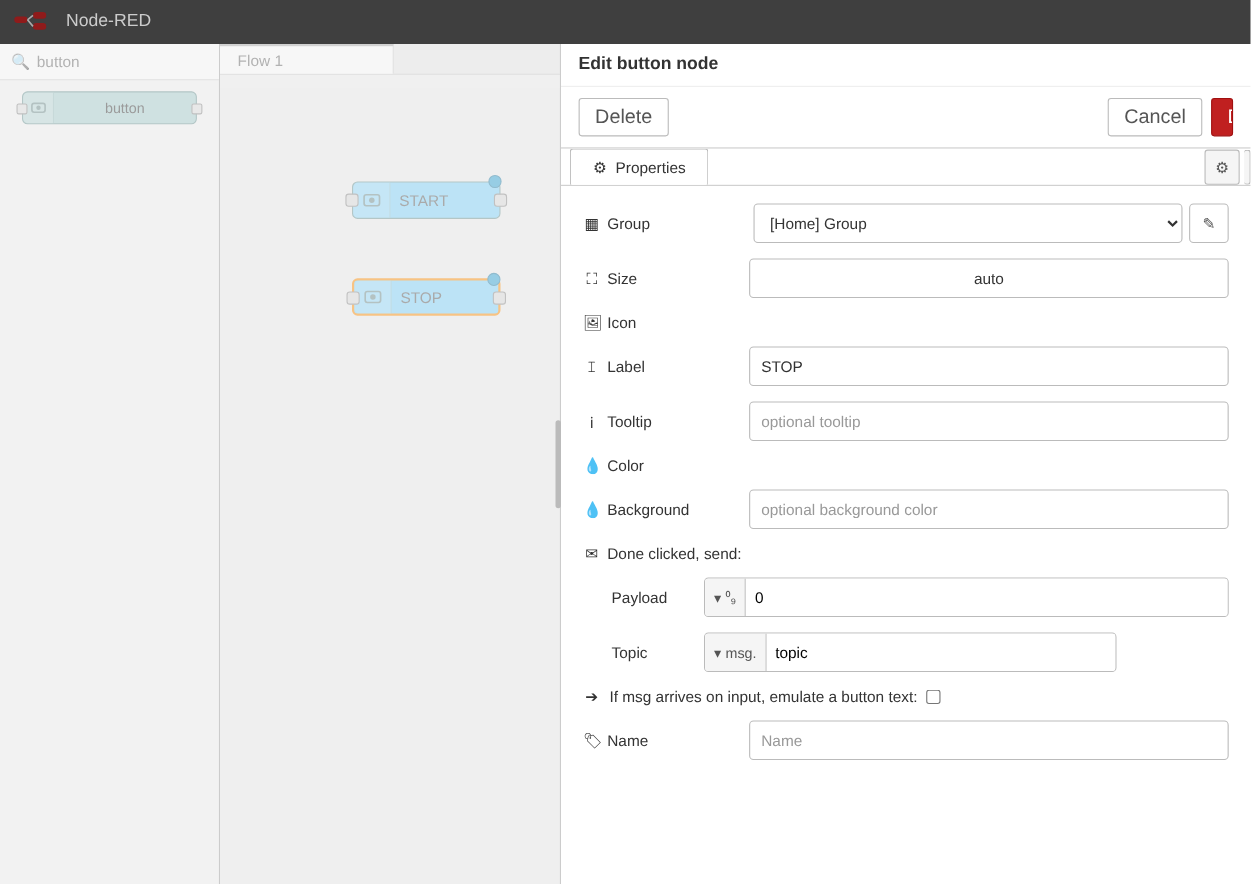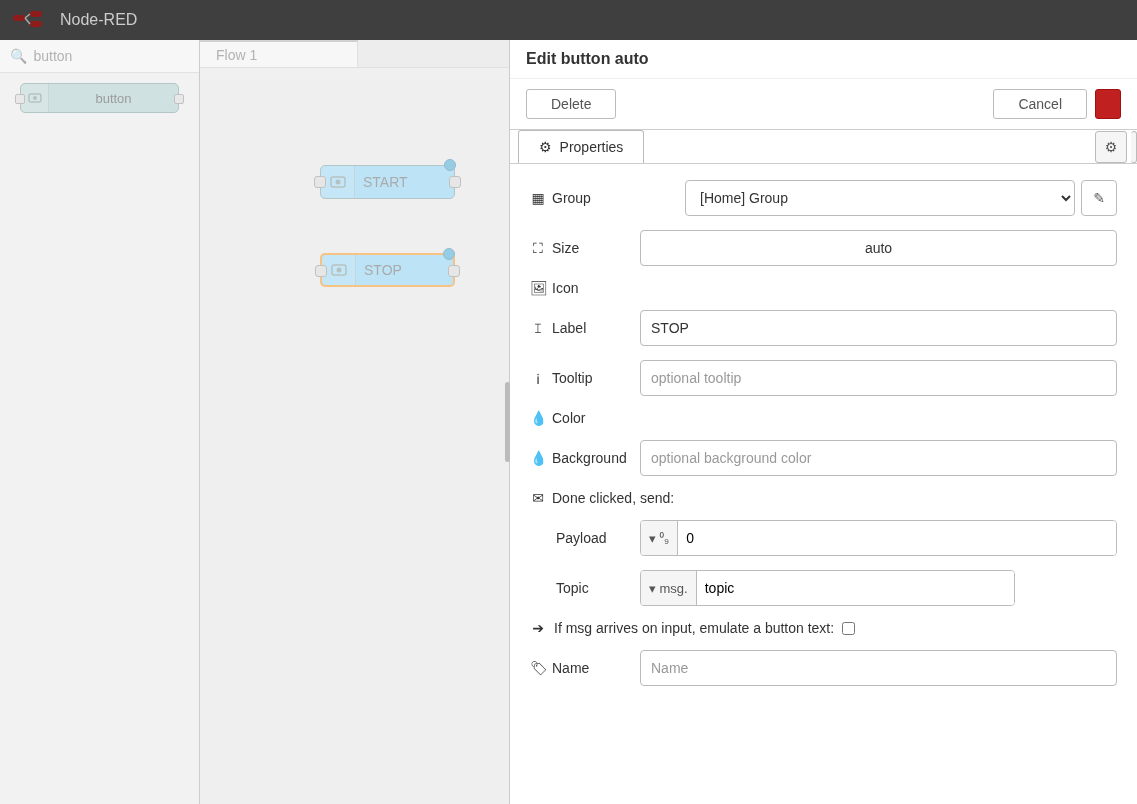--- a/index.html
+++ b/index.html
@@ -28,33 +28,33 @@
   .flow-node .icon-box { width: 34px; height: 100%; background: rgba(255,255,255,0.15); border-right: 1px solid #8fb8b8; display: flex; align-items: center; justify-content: center; border-radius: 5px 0 0 5px;}
   .flow-node .label { flex: 1; padding: 0 8px; }
   .flow-node .port { width: 12px; height: 12px; background: #d9d9d9; border: 1px solid #888; border-radius: 3px; position: absolute; }
   .flow-node .port.left { left: -7px; top: 10px; }
   .flow-node .port.right { right: -7px; top: 10px; }
   .flow-node .dot { width: 12px; height: 12px; background: #2aa3d6; border: 1px solid #1e7aa3; border-radius: 50%; position: absolute; top: -7px; right: -2px; }
   .editor { width: 628px; border-left: 1px solid #ccc; background: #fff; display: flex; flex-direction: column; position: relative; }
   .editor-scroll-handle { position:absolute; left:-5px; top:50%; transform:translateY(-50%); width:5px; height:80px; background:#bbb; border-radius:3px; }
   .editor-title { padding: 10px 16px; font-size: 16px; font-weight: bold; color: #333; border-bottom: 1px solid #eee; }
   .editor-actions { padding: 10px 16px; display: flex; align-items: center; gap: 8px; }
-  .btn { padding: 6px 24px; border: 1px solid #bbb; background: #fff; color: #555; border-radius: 3px; cursor: pointer; font-size: 14px; }
+  .btn { padding: 6px 14px; border: 1px solid #bbb; background: #fff; color: #555; border-radius: 3px; cursor: pointer; font-size: 18px; }
   .btn.danger { background: #c02020; color: #fff; border-color: #a01010; }
   .spacer { flex: 1; }
   .tab-row { display: flex; align-items: center; border-top: 1px solid #ccc; border-bottom: 1px solid #ccc; padding-left: 8px; }
   .etab { padding: 8px 20px; border: 1px solid #bbb; border-bottom: none; background: #fff; display: flex; align-items: center; gap: 8px; color: #333; font-size: 14px; margin-right: 4px; border-radius: 3px 3px 0 0;}
   .tab-right { margin-left: auto; display:flex; }
   .sqbtn { width: 32px; height: 32px; border: 1px solid #bbb; background: #f5f5f5; display: flex; align-items: center; justify-content: center; cursor: pointer; font-size:14px; color:#555; border-radius:3px; margin-left:4px;}
   .form { padding: 16px 20px; display: flex; flex-direction: column; gap: 14px; overflow-y: auto; flex: 1; }
   .row { display: flex; align-items: center; }
   .row .lbl { width: 110px; display: flex; align-items: center; gap: 6px; color: #333; font-size: 14px; }
   .row .lbl.indent { padding-left: 26px; }
   .input, select { height: 36px; padding: 0 10px; border: 1px solid #bbb; border-radius: 4px; font-size: 14px; color: #333; background: #fff; }
-  .input { flex: 1; }
+  .input { flex: 1; margin-left: 41px; }
   .input::placeholder { color: #999; }
   select { flex: 1; margin-left: 45px; }
   .small-input { width: 52px; text-align: center; }
   .pencil-btn { width: 36px; height: 36px; border: 1px solid #bbb; background: #fff; display: flex; align-items: center; justify-content: center; border-radius: 4px; margin-left: 6px; cursor: pointer; color: #555; }
   .typedinput { flex: 1; display: flex; border: 1px solid #bbb; border-radius: 4px; height: 36px; overflow: hidden; }
   .typedinput .sel { display: flex; align-items: center; padding: 0 8px; background: #f5f5f5; border-right: 1px solid #bbb; cursor: pointer; gap: 4px; font-size: 13px; color: #555; }
   .typedinput input { flex: 1; border: none; outline: none; padding: 0 8px; font-size: 14px; }
   .iconfa { width: 16px; text-align: center; }
   .section-label { display: flex; align-items: center; gap: 6px; color: #333; }
   .check-row { display: flex; align-items: center; gap: 8px; color: #333; }
@@ -127,21 +127,21 @@
         <span class="label">STOP</span>
         <div class="dot"></div>
         <div class="port right"></div>
       </div>
     </div>
     <div class="overlay"></div>
   </div>
 
   <div class="editor">
     <div class="editor-scroll-handle"></div>
-    <div class="editor-title">Edit button auto</div>
+    <div class="editor-title">Edit button node</div>
     <div class="editor-actions">
       <button class="btn">Delete</button>
       <div class="spacer"></div>
       <button class="btn">Cancel</button>
       <button class="btn danger" style="overflow:hidden; width:20px; padding-right:0;">Done</button>
     </div>
     <div class="tab-row">
       <div class="etab">
         <span>⚙</span>
         <span>Properties</span>

